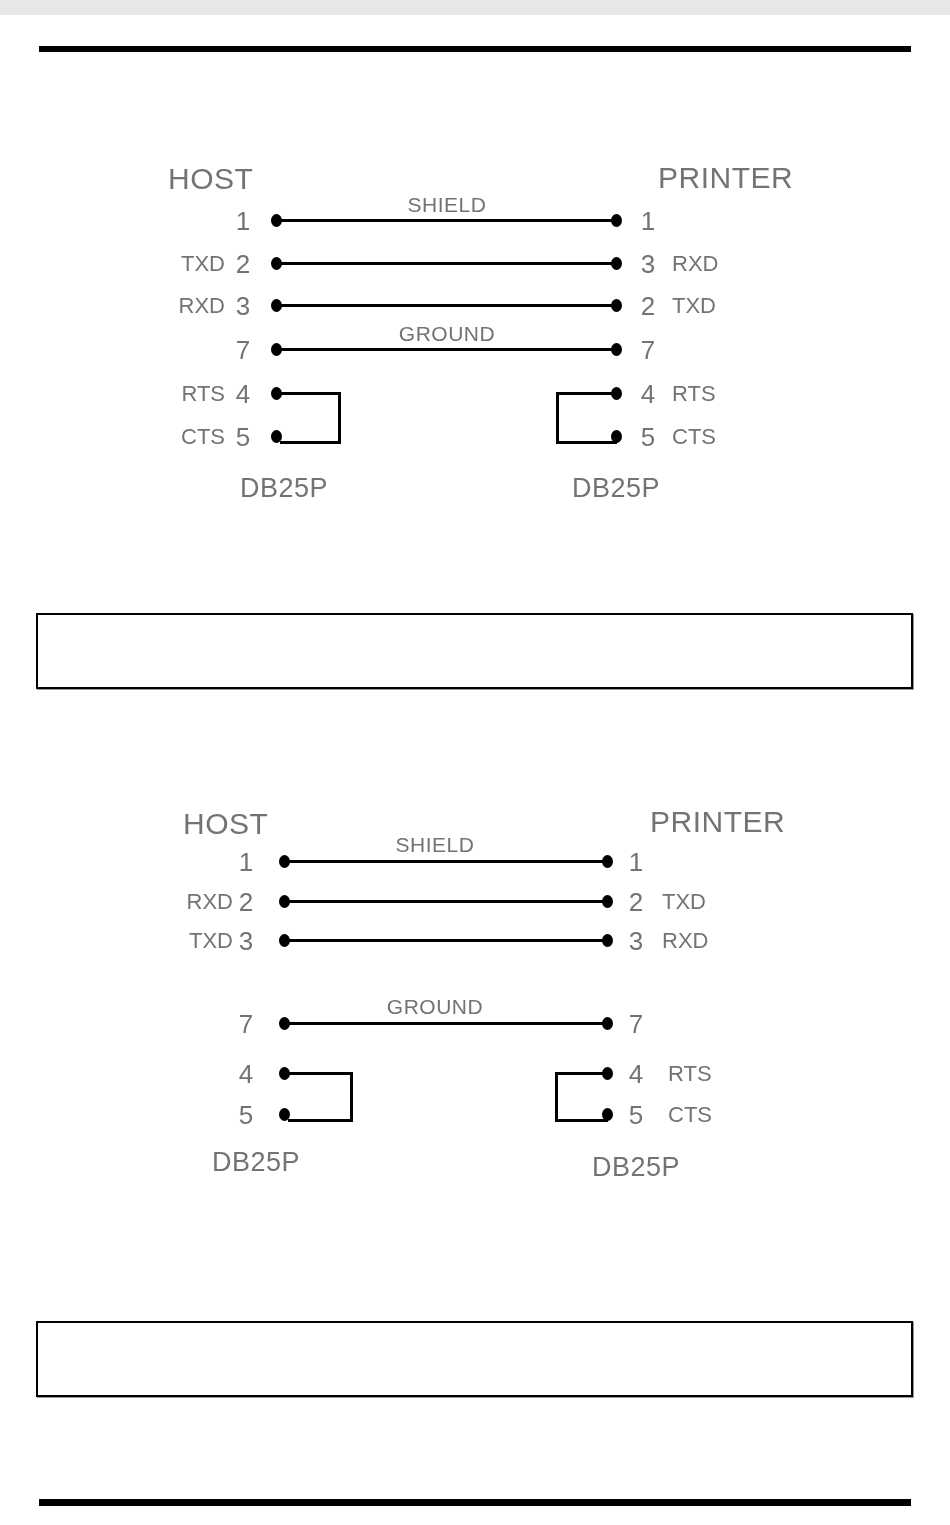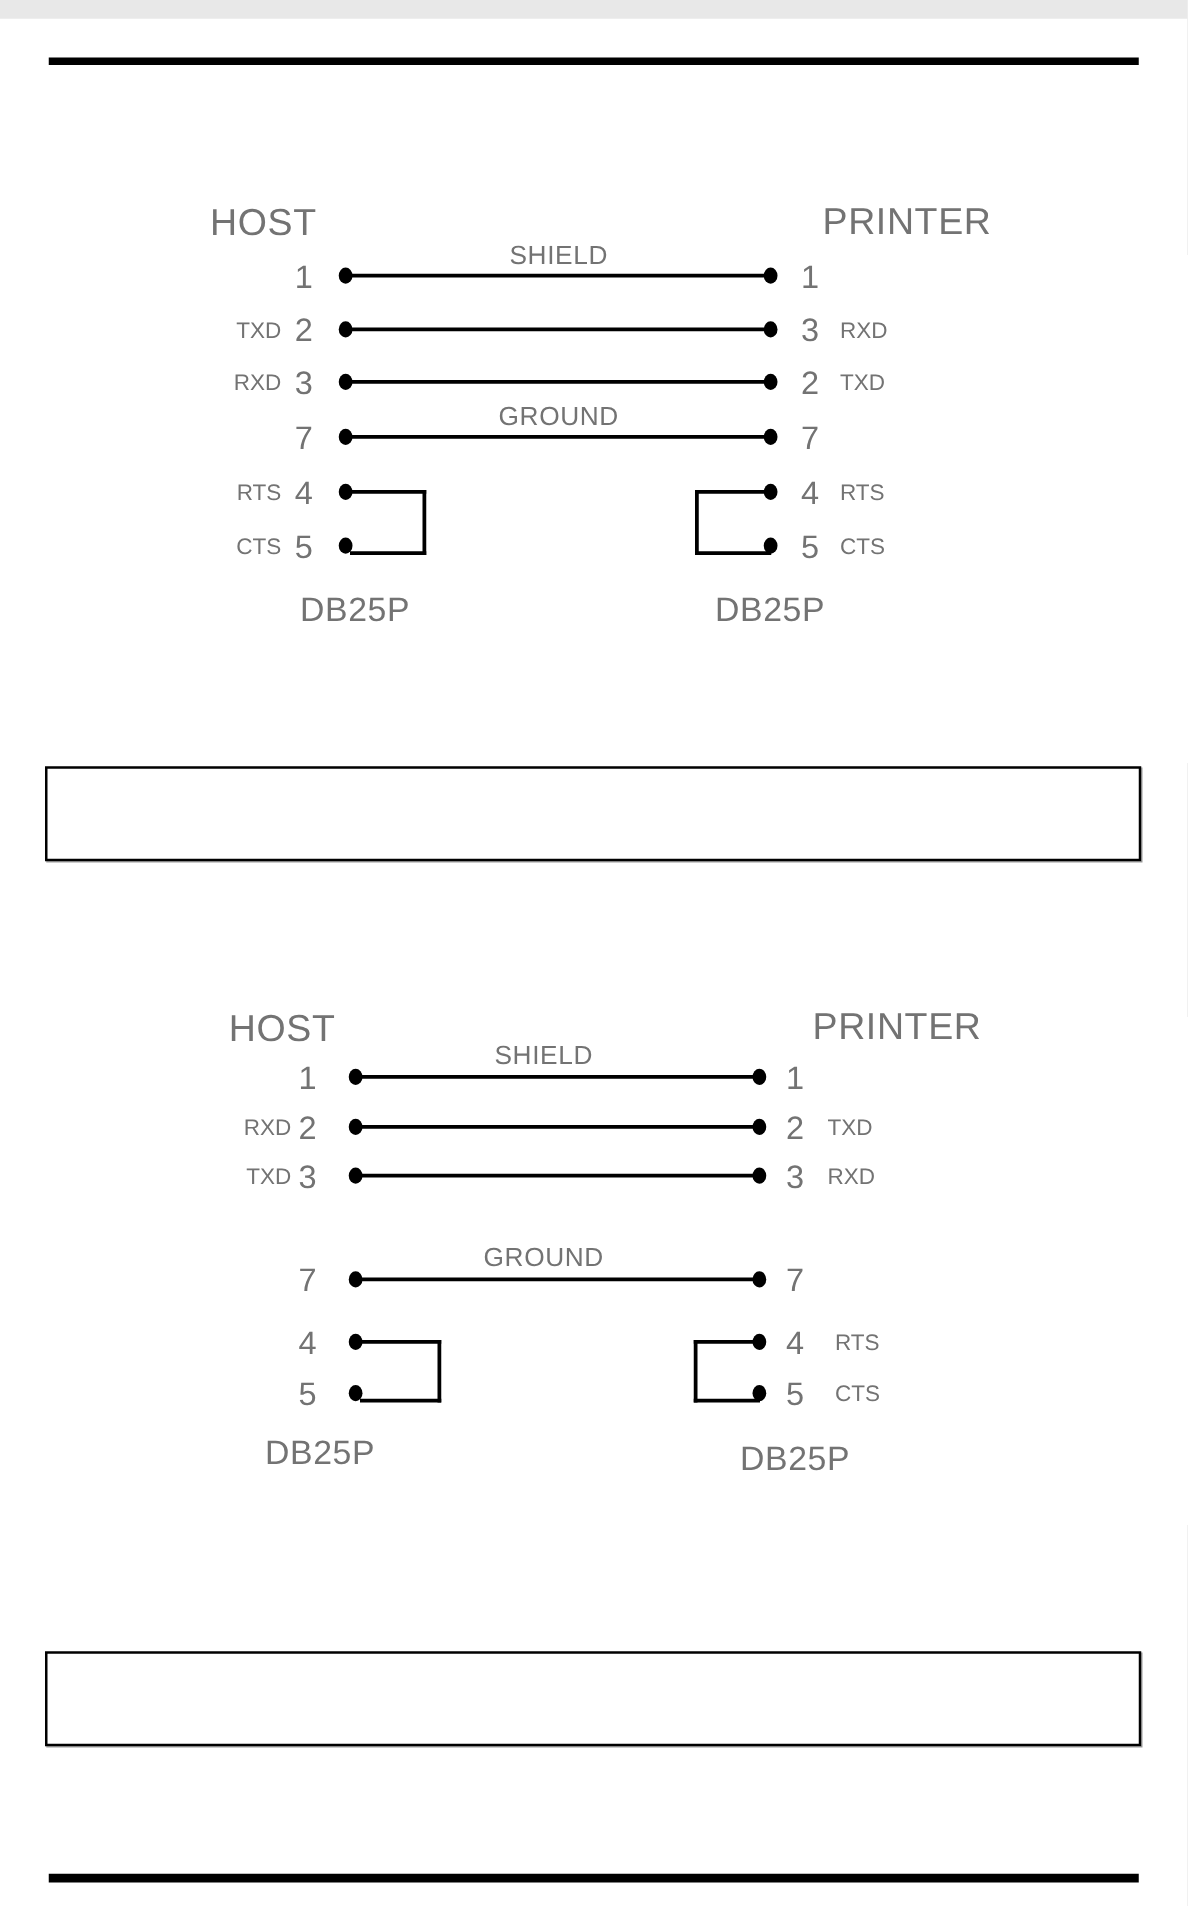--- a/index.html
+++ b/index.html
@@ -3,21 +3,21 @@
 <meta charset="utf-8">
 <style>
   html,body{margin:0;padding:0;background:#e8e8e8;}
   .page{
     position:relative;width:950px;height:1525px;margin:15px auto;
     background:#ffffff;overflow:hidden;
     font-family:"Liberation Sans", sans-serif;font-weight:normal;color:#737373;
   }
   .rule{position:absolute;background:#000;}
   .hdr{position:absolute;font-size:30px;line-height:30px;letter-spacing:.5px;white-space:nowrap;}
-  .sig{position:absolute;font-size:18px;line-height:22px;white-space:nowrap;}
+  .sig{position:absolute;font-size:22px;line-height:22px;white-space:nowrap;}
   .sig-l{width:100px;text-align:right;}
   .sig-r{width:110px;text-align:left;}
   .pin{position:absolute;font-size:26px;line-height:26px;text-align:center;}
   .pin-l{width:36px;}
   .pin-r{width:32px;}
   .dot{position:absolute;width:11px;height:13px;background:#000;border-radius:50%;}
   .wire{position:absolute;height:3px;background:#000;}
   .wlabel{position:absolute;width:300px;text-align:center;font-size:21px;line-height:21px;letter-spacing:.5px;}
   .bracket{position:absolute;border:3px solid #000;}
   .bracket.right-open{border-left:none;}

